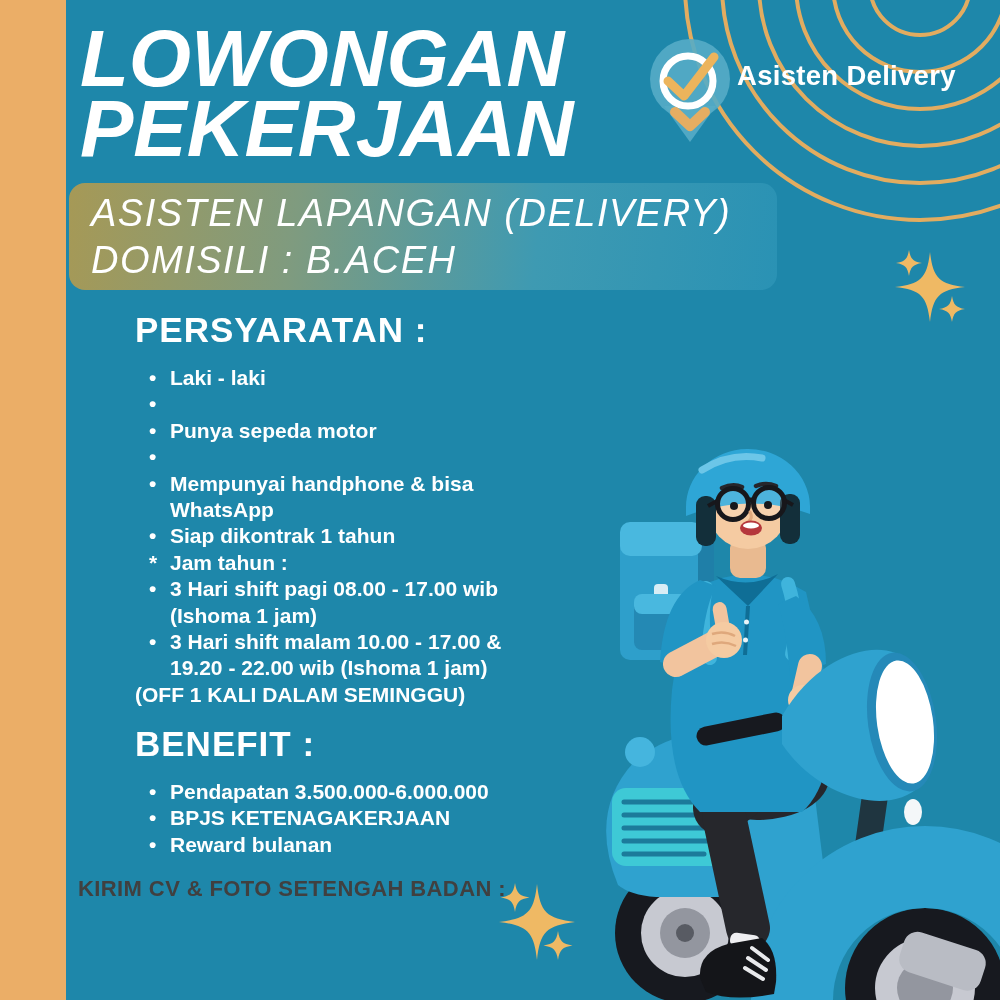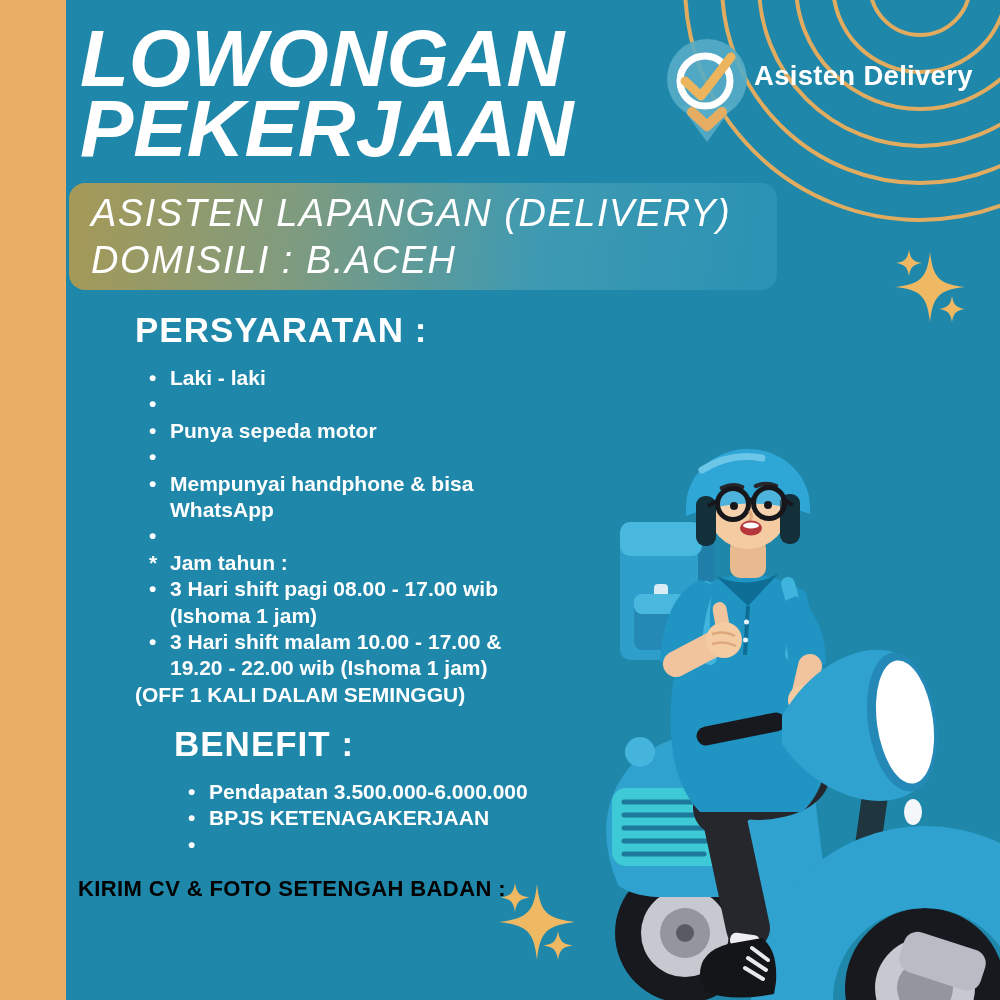--- a/index.html
+++ b/index.html
@@ -10,44 +10,44 @@
     overflow:hidden; position:relative;
   }
   .main-panel { position:absolute; left:66px; top:0; width:934px; height:1000px; background:#1E87AA; }
 
   .poster-title {
     position:absolute; left:80px; top:24px;
     color:#FFFFFF; font-style:italic; font-weight:bold;
     font-size:80px; line-height:70px; letter-spacing:0;
   }
 
-  .badge { position:absolute; left:660px; top:28px; display:flex; align-items:flex-start; }
+  .badge { position:absolute; left:643px; top:28px; display:flex; align-items:flex-start; }
   .badge-label { color:#FFFFFF; font-weight:bold; font-size:27.5px; margin-left:6px; margin-top:32px; letter-spacing:.3px; }
 
   .position-banner {
     position:absolute; left:69px; top:183px; width:708px; height:107px;
     border-radius:16px; box-sizing:border-box; padding:7px 0 0 22px;
     background:linear-gradient(97deg,#A69956 0%, #7F9B7F 32%, #3E9AB2 66%, #2A92B4 100%);
     color:#FFFFFF; font-style:italic; font-weight:normal; font-size:38px; line-height:47px;
     letter-spacing:1.5px;
   }
 
   .section { position:absolute; color:#FFFFFF; }
   .section-heading { font-weight:bold; font-size:35px; letter-spacing:1px; color:#FFFFFF; }
   .req-section { left:135px; top:310px; }
-  .benefit-section { left:135px; top:724px;margin-left:39px; }
+  .benefit-section { left:135px; top:724px; }
 
   .bullet-list { margin:15px 0 0 14px; padding:0; list-style:none;
     font-weight:bold; font-size:21px; line-height:26.4px; color:#FFFFFF; }
   .bullet-list li { display:flex; }
   .marker { width:21px; flex:none; }
   .item-text { white-space:pre-line; }
   .req-note { margin-left:0; font-weight:bold; font-size:21px; line-height:26.4px; color:#FFFFFF; }
 
-  .cta { position:absolute; left:78px; top:876px; color:#000000;
+  .cta { position:absolute; left:78px; top:876px; color:#404040;
     font-weight:bold; font-size:22px; letter-spacing:.4px; }
 
   .deco-circles { position:absolute; left:600px; top:0; }
   .sparkle-tr { position:absolute; left:860px; top:230px; }
   .sparkle-bottom { position:absolute; left:465px; top:865px; }
   .rider { position:absolute; left:560px; top:420px; }
   .pin-icon-svg { display:block; }
 </style>
 </head>
 <body>
@@ -103,20 +103,21 @@
     <li>
         <span class="marker">•</span>
       </li>
     <li>
         <span class="marker">•</span>
         <span class="item-text">Mempunyai handphone &amp; bisa
 WhatsApp</span>
       </li>
     <li>
         <span class="marker">•</span>
+        <span class="item-text">Siap dikontrak 1 tahun</span>
       </li>
     <li>
         <span class="marker">*</span>
         <span class="item-text">Jam tahun :</span>
       </li>
     <li>
         <span class="marker">•</span>
         <span class="item-text">3 Hari shift pagi 08.00 - 17.00 wib
 (Ishoma 1 jam)</span>
       </li>
@@ -135,20 +136,21 @@
     <li>
         <span class="marker">•</span>
         <span class="item-text">Pendapatan 3.500.000-6.000.000</span>
       </li>
     <li>
         <span class="marker">•</span>
         <span class="item-text">BPJS KETENAGAKERJAAN</span>
       </li>
     <li>
         <span class="marker">•</span>
+        <span class="item-text">Reward bulanan</span>
       </li>
   </ul>
 </div>
 
 <div class="cta">KIRIM CV &amp; FOTO SETENGAH BADAN :</div>
 
 <svg class="sparkle-tr" width="130" height="120" viewBox="860 230 130 120">
   <g fill="#EFB964">
     <path d="M930 252 C933 278 939 284 965 287 C939 290 933 296 930 322 C927 296 921 290 895 287 C921 284 927 278 930 252 Z"></path>
     <path d="M909 250 C910.5 259 913 261.5 922 263 C913 264.5 910.5 267 909 276 C907.5 267 905 264.5 896 263 C905 261.5 907.5 259 909 250 Z"></path>

